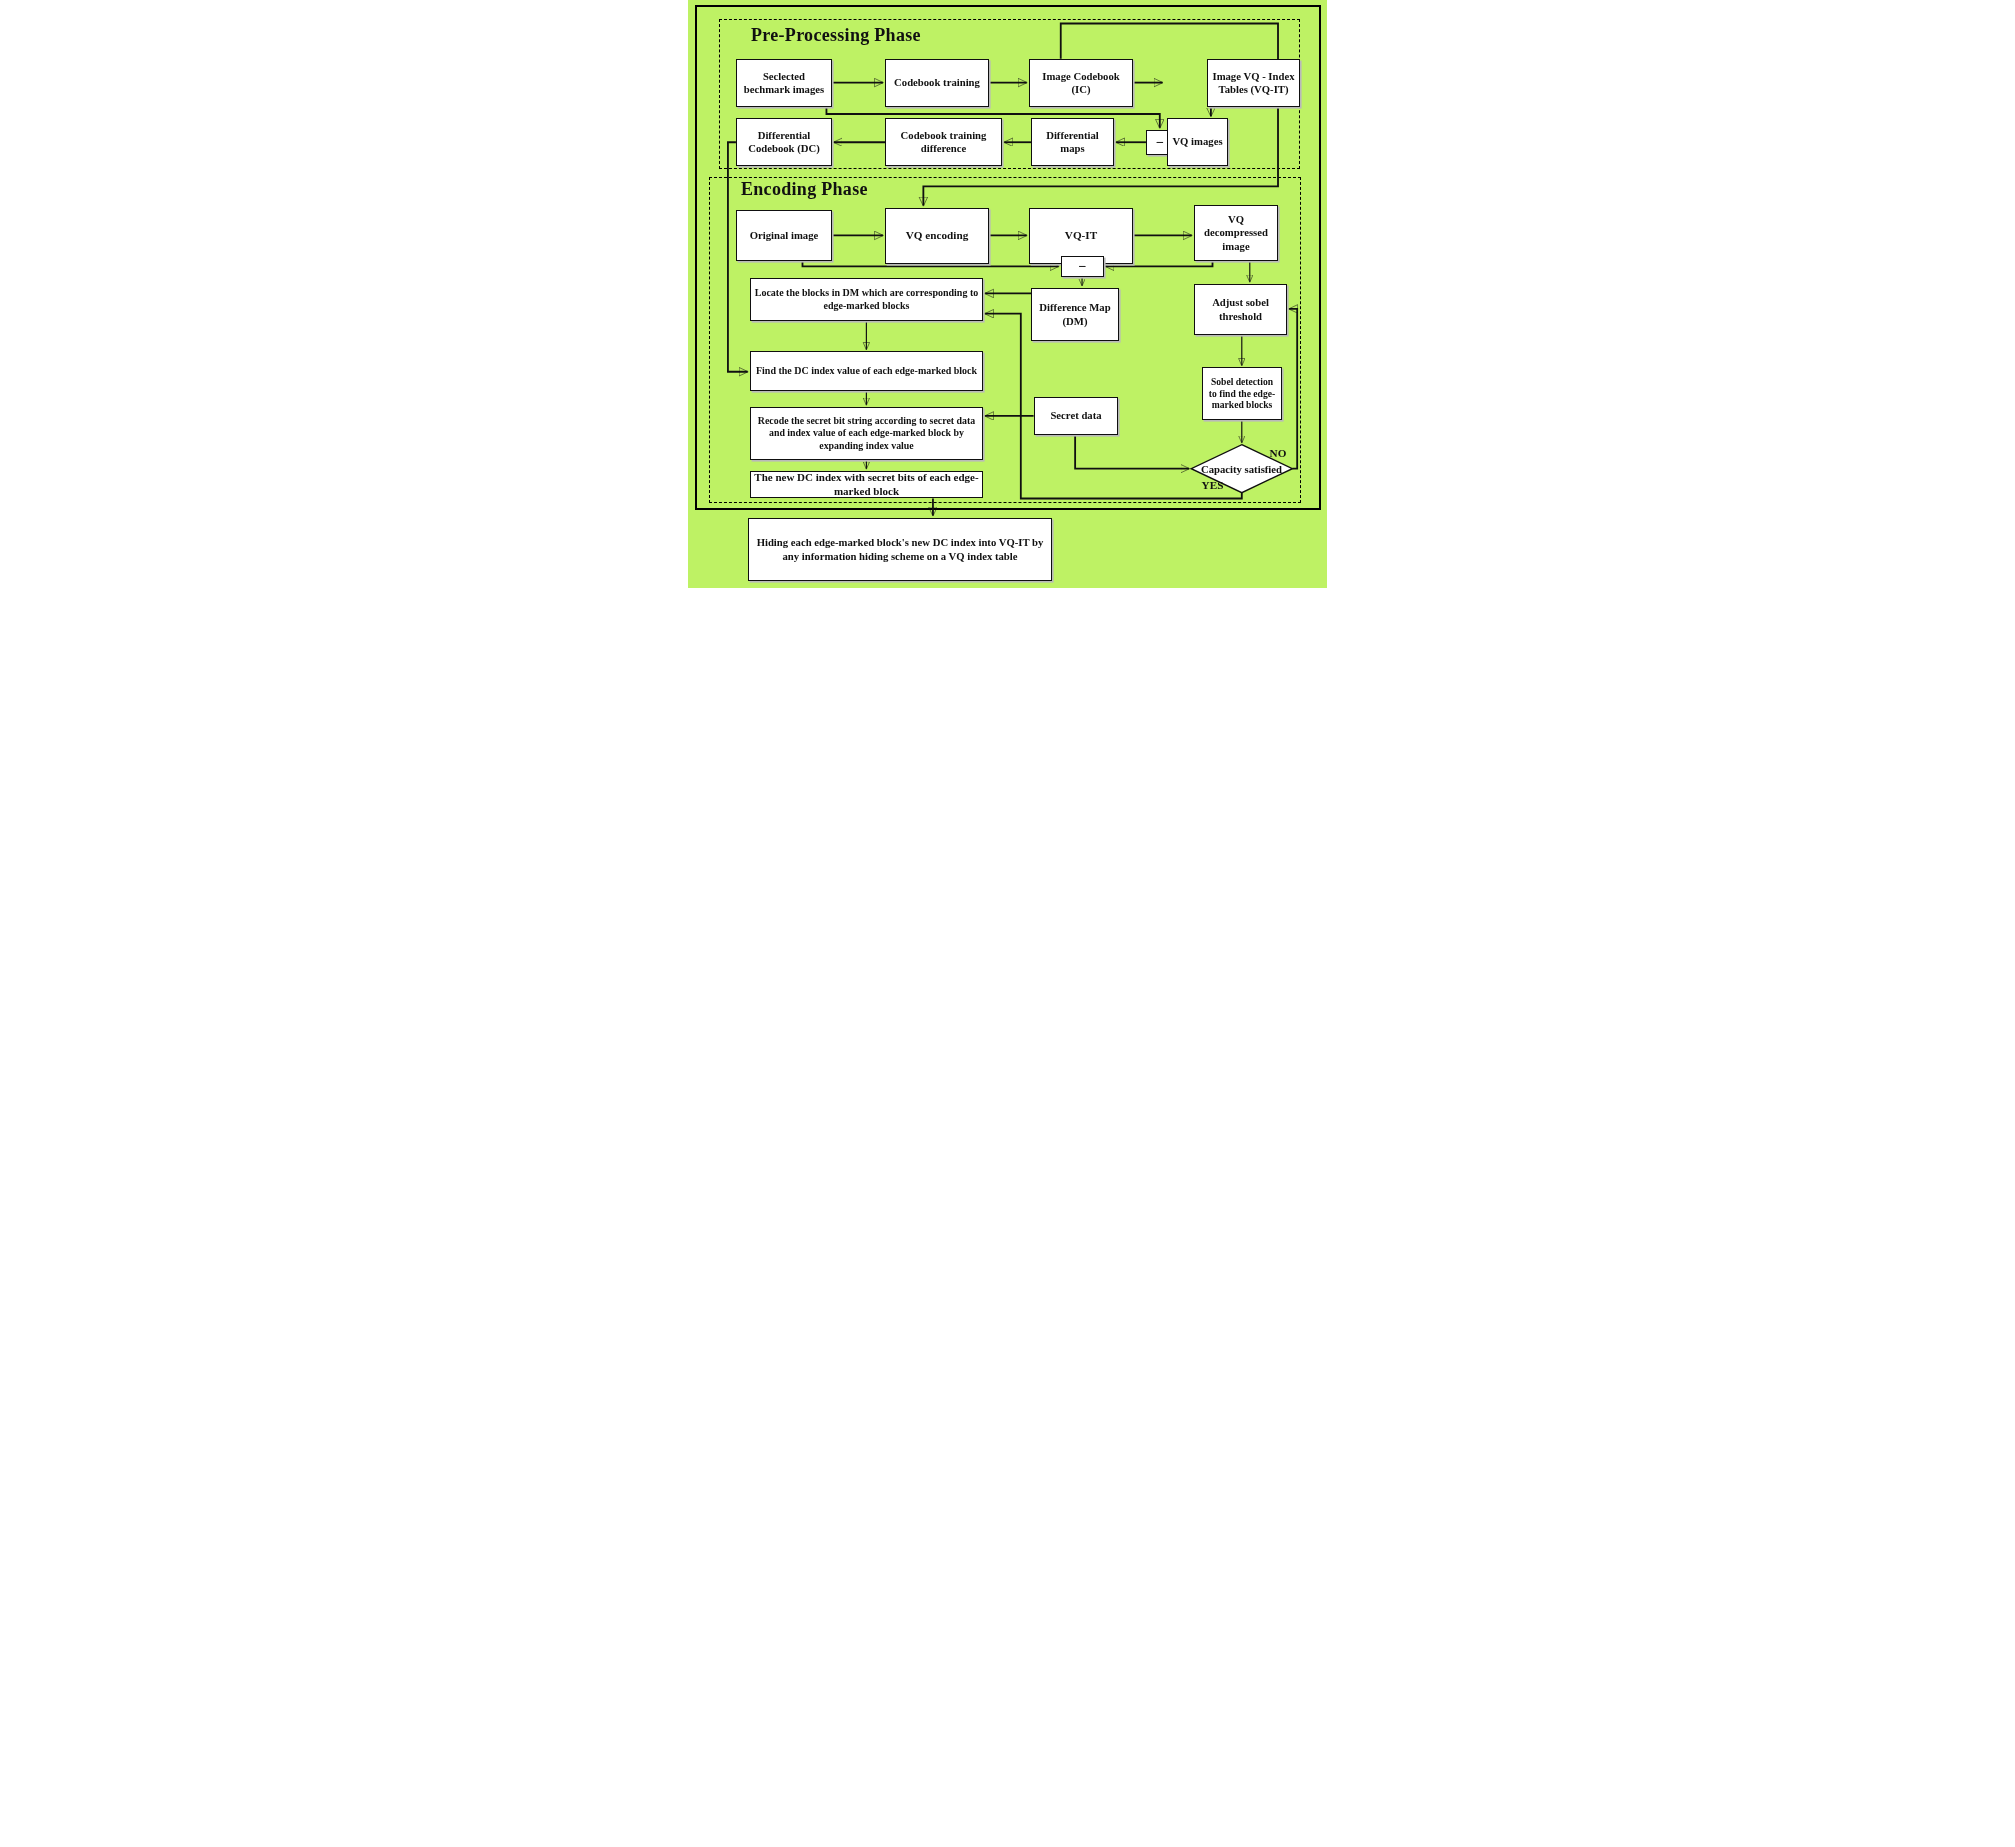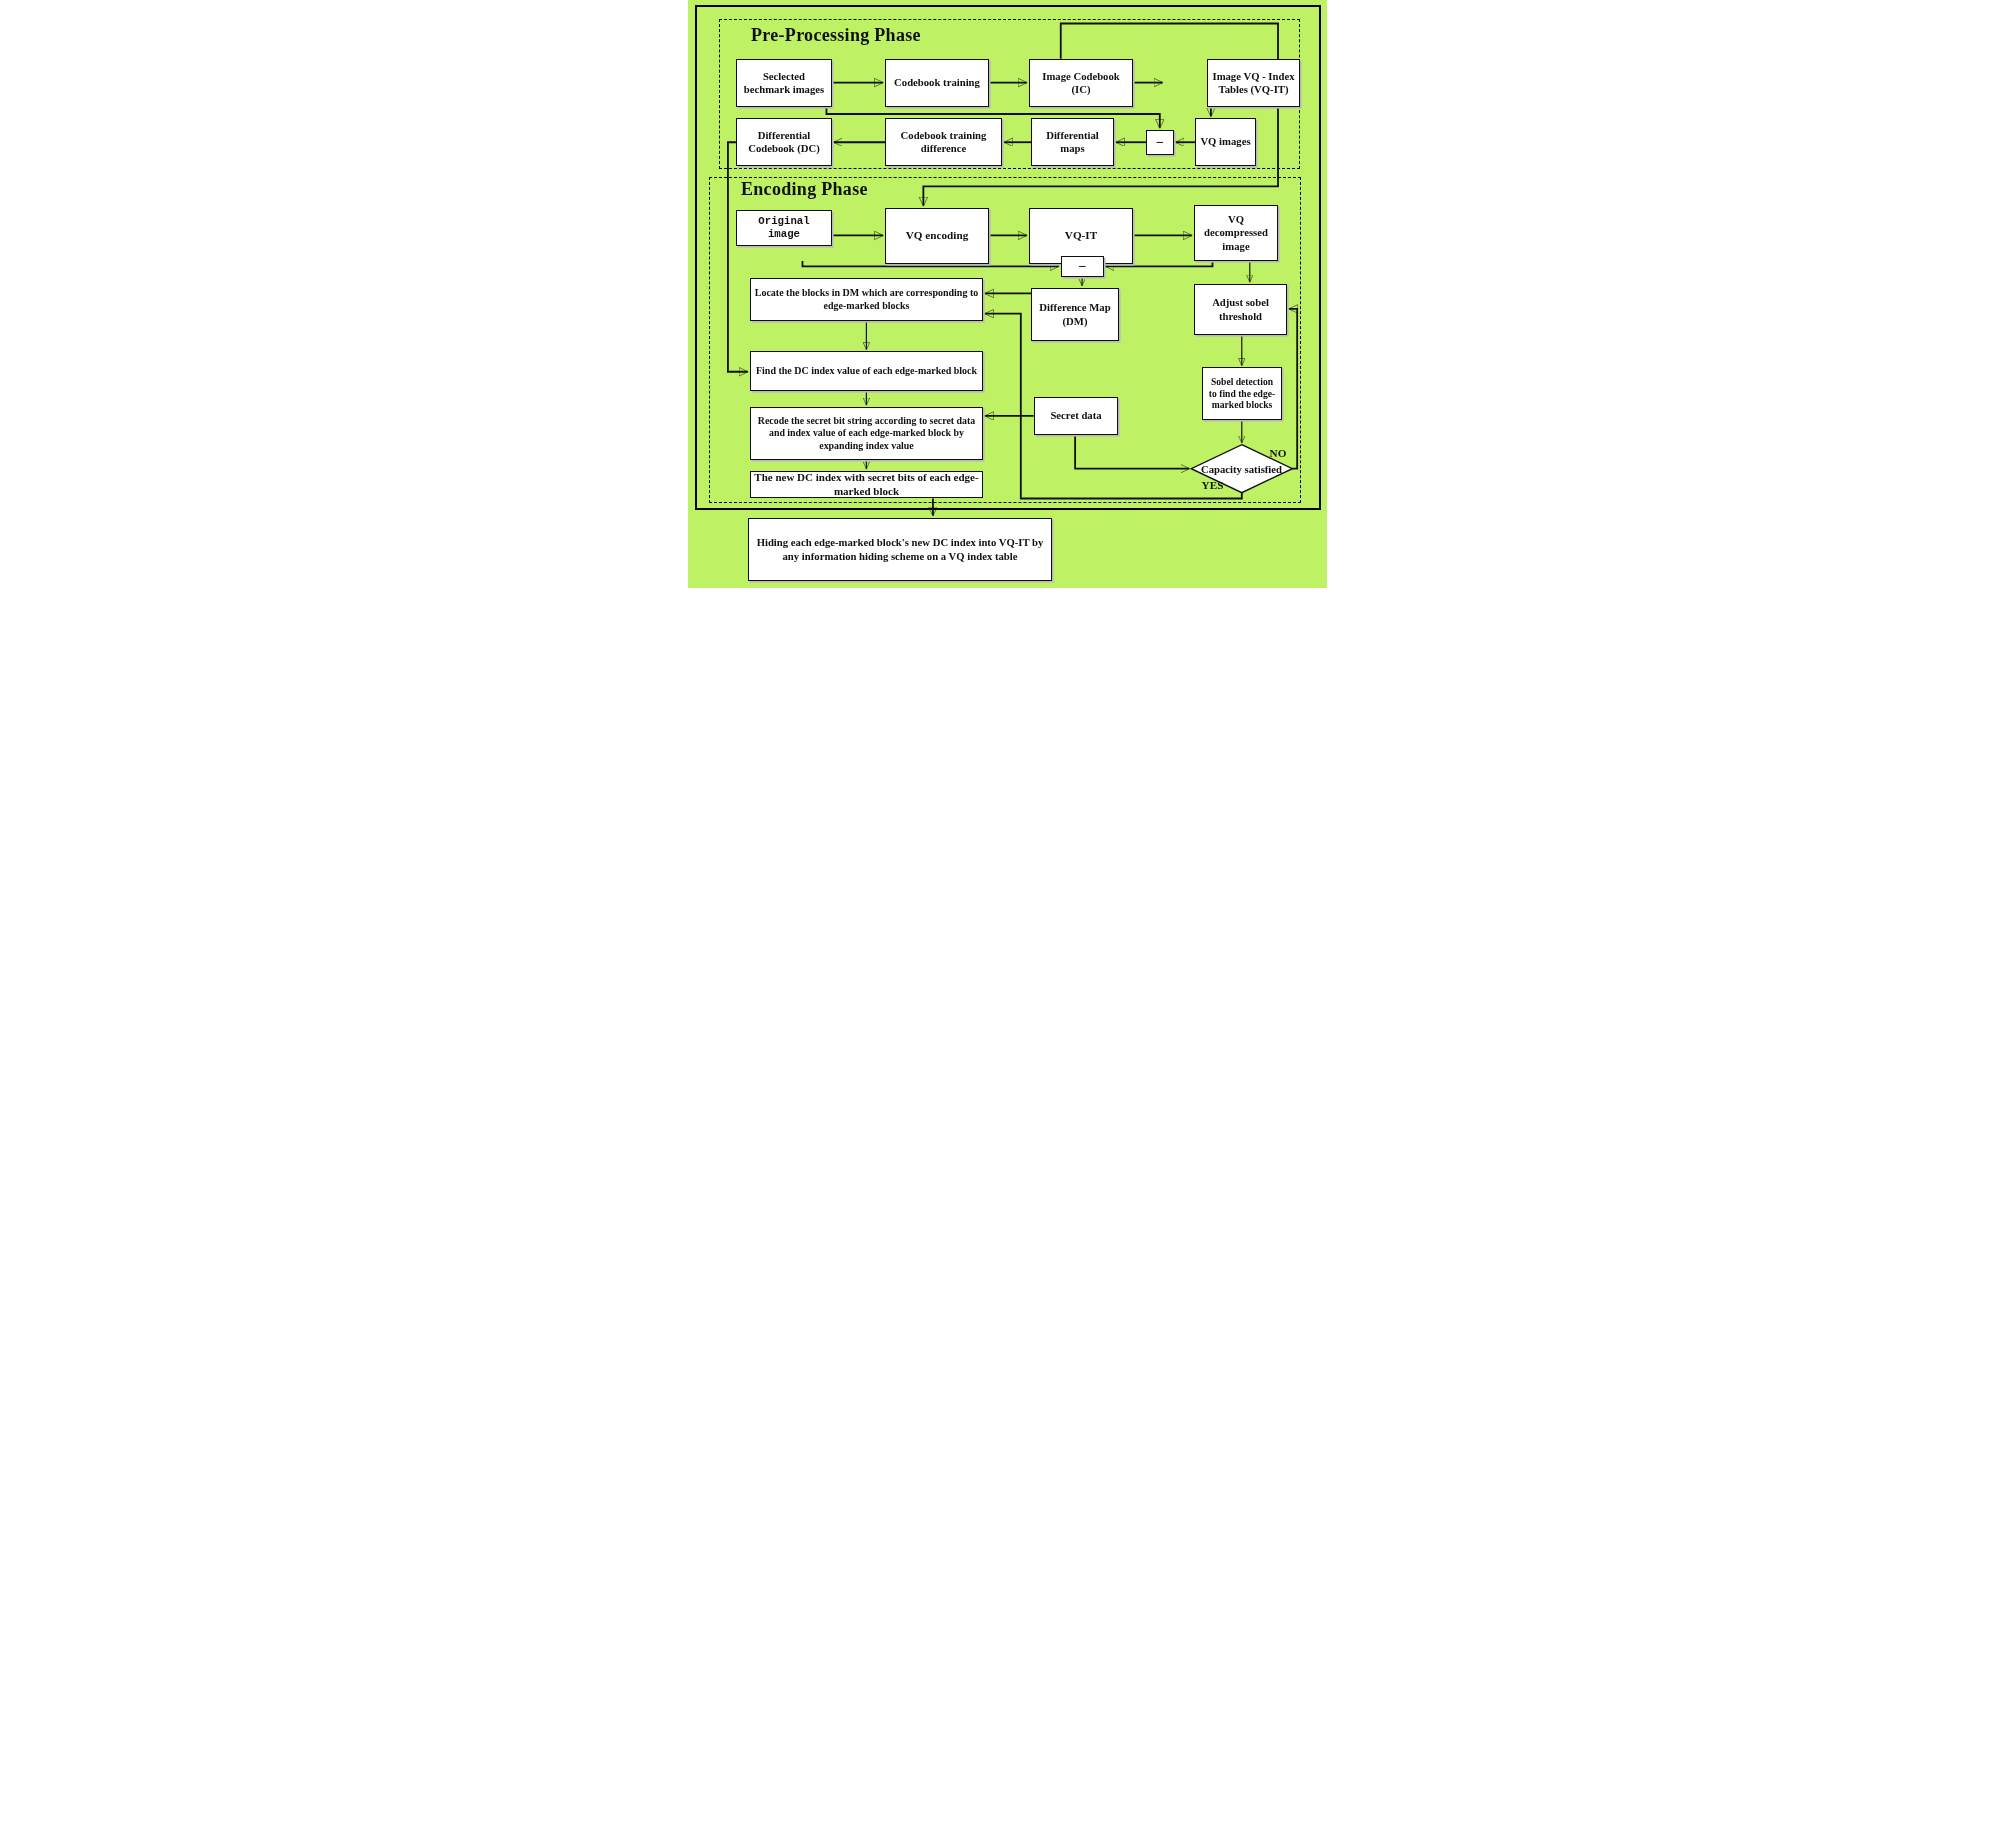--- a/index.html
+++ b/index.html
@@ -29,22 +29,22 @@
   .minus-node{font-size:14px;font-weight:bold;}
   .float-label{position:absolute;font-weight:bold;font-size:11.2px;z-index:4;text-align:center;}
   #n-sel     {left:48px;  top:59px; width:96px; height:48px;  font-size:10.7px;}
   #n-ct      {left:197px; top:59px; width:104px; height:48px;  font-size:10.7px;}
   #n-ic      {left:341px; top:59px; width:104px; height:48px;  font-size:10.7px;}
   #n-vqit1   {left:477px; top:59px; width:93px; height:48px;  font-size:10.7px;margin-left:42px;}
   #n-dc      {left:48px;  top:118px; width:96px; height:48px;  font-size:10.7px;}
   #n-ctd     {left:197px; top:118px; width:117px; height:48px;  font-size:10.7px;}
   #n-dmaps   {left:343px; top:118px; width:83px; height:48px;  font-size:10.7px;}
   #n-minus1  {left:458px; top:130px; width:28px;  height:24.5px;}
-  #n-vqi     {left:507px; top:118px; width:61px; height:48px;  font-size:10.7px;}
-  #n-orig    {left:48px;  top:210px; width:96px; height:36px;  font-size:10.7px;font-family:Liberation Mono, monospace;}
+  #n-vqi     {left:479px; top:118px; width:61px; height:48px;  font-size:10.7px;}
+  #n-orig    {left:48px;  top:210px; width:96px; height:51px;  font-size:10.7px;}
   #n-vqe     {left:197px; top:208px; width:104px; height:56px; font-size:11.2px;}
   #n-vqit2   {left:341px; top:208px; width:104px; height:56px; font-size:11.2px;}
   #n-vqd     {left:506px; top:205px; width:84px; height:56px; font-size:10.7px;}
   #n-minus2  {left:373px; top:256px; width:43px;  height:21px;}
   #n-locate  {left:62px; top:278px; width:233px; height:43px;  font-size:10px;}
   #n-dm2     {left:343px; top:288px; width:88px; height:53px; font-size:10.7px;}
   #n-adjust  {left:506px; top:284px; width:93px; height:51px;  font-size:10.7px;}
   #n-find    {left:62px; top:351px; width:233px; height:40px;  font-size:10px;}
   #n-sobel   {left:514px; top:367px; width:80px; height:53px; font-size:9.6px;}
   #n-recode  {left:62px; top:407px; width:233px; height:53px; font-size:9.9px;}

